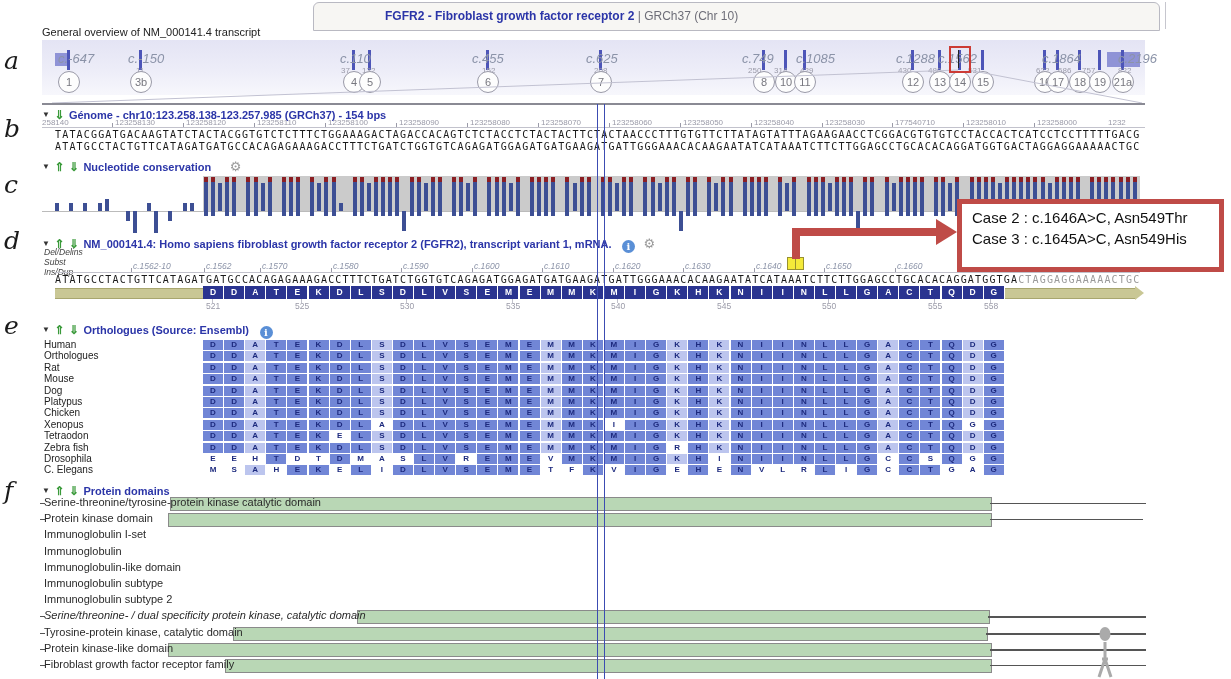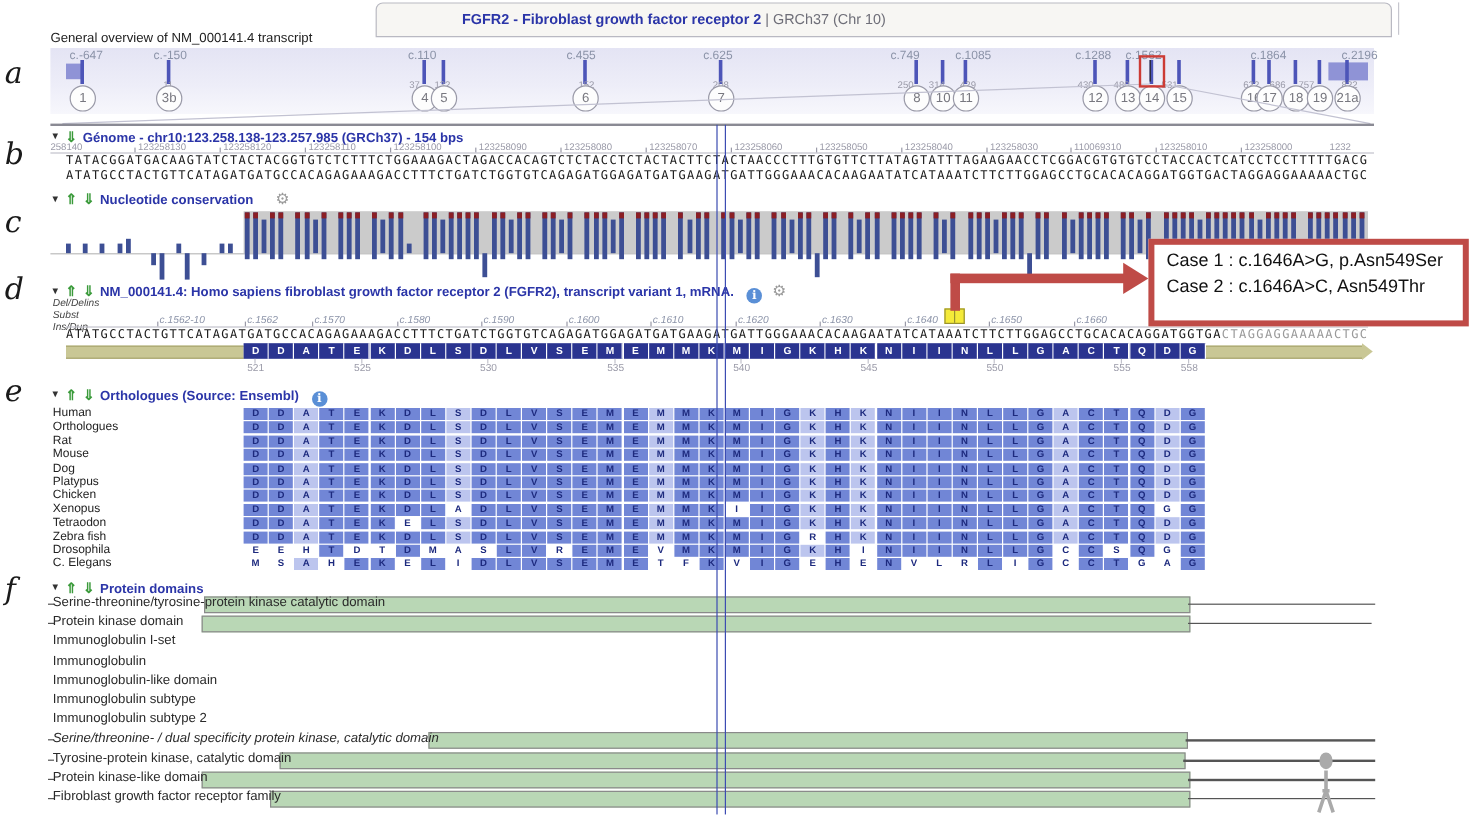--- a/index.html
+++ b/index.html
@@ -12,21 +12,21 @@
        border:1px solid #b9b9c2;border-radius:6px 6px 0 0;}
   .titletext{position:absolute;left:385px;top:9px;font-size:12px;white-space:nowrap;}
   .title-gene{color:#2b35a8;font-weight:bold;}
   .title-build{color:#6e6e78;}
   .ov-label{position:absolute;left:42px;top:26px;font-size:11px;color:#222;}
   
   .ov-bg{position:absolute;left:42px;top:40px;width:1103px;height:55px;
          background:linear-gradient(#e4e4f4,#ededf8 55%,#f7f7fc);}
   .utr-box{position:absolute;background:#8f93d6;}
   .exon-tick{position:absolute;width:3px;height:20px;top:50px;background:#4d55b8;}
-  .cdna-lab{position:absolute;top:41px;font-size:10px;color:#8b93a8;white-space:nowrap;}
+  .cdna-lab{position:absolute;top:51px;font-size:13px;font-style:italic;color:#8b93a8;white-space:nowrap;}
   .bnum{position:absolute;top:66px;font-size:8px;color:#9a9aa8;white-space:nowrap;}
   .exon-circle{position:absolute;top:71px;width:20px;height:20px;border:1px solid #9a9aa8;
         border-radius:50%;background:#fdfdfd;color:#77777f;font-size:11px;text-align:center;line-height:20px;}
   .red-bracket{position:absolute;left:949px;top:46px;width:18px;height:23px;border:2px solid #cc3b35;background:transparent;}
   
   .marginletter{position:absolute;left:4px;font-family:"DejaVu Serif",serif;font-style:italic;
         font-size:25px;color:#1a1a1a;}
   
   .trackhead{position:absolute;left:42px;height:15px;white-space:nowrap;}
   .tri{color:#333;font-size:8px;vertical-align:2px;}
@@ -190,21 +190,21 @@
       <div class="rul-lab" style="left: 541px; top: 118px;">123258070</div>
       <div class="rul-tick" style="left: 538px; top: 123px;"></div>
       <div class="rul-lab" style="left: 612px; top: 118px;">123258060</div>
       <div class="rul-tick" style="left: 609px; top: 123px;"></div>
       <div class="rul-lab" style="left: 683px; top: 118px;">123258050</div>
       <div class="rul-tick" style="left: 680px; top: 123px;"></div>
       <div class="rul-lab" style="left: 754px; top: 118px;">123258040</div>
       <div class="rul-tick" style="left: 751px; top: 123px;"></div>
       <div class="rul-lab" style="left: 825px; top: 118px;">123258030</div>
       <div class="rul-tick" style="left: 822px; top: 123px;"></div>
-      <div class="rul-lab" style="left: 895px; top: 118px;">110069310</div>
+      <div class="rul-lab" style="left: 895px; top: 118px;">177540710</div>
       <div class="rul-tick" style="left: 892px; top: 123px;"></div>
       <div class="rul-lab" style="left: 966px; top: 118px;">123258010</div>
       <div class="rul-tick" style="left: 963px; top: 123px;"></div>
       <div class="rul-lab" style="left: 1037px; top: 118px;">123258000</div>
       <div class="rul-tick" style="left: 1034px; top: 123px;"></div>
       <div class="rul-lab" style="left: 1108px; top: 118px;">1232</div>
     </div>
   <div class="seqrow" style="top:129px" id="seq-top">
       <span>T</span>
       <span>A</span>
@@ -901,22 +901,22 @@
       <div class="rul-tick" style="left: 934px; top: 299px; background: rgb(194, 194, 204);"></div>
       <div class="aa-num" style="left: 984px; top: 301px;">558</div>
       <div class="rul-tick" style="left: 990px; top: 299px; background: rgb(194, 194, 204);"></div>
     </div>
 
   <div class="marker"></div>
   <div class="arrow-v"></div>
   <div class="arrow-h"></div>
   <div class="arrow-head"></div>
   <div class="callout">
-    <div class="case-line">Case 1 : c.1646A&gt;G, p.Asn549Ser</div>
     <div class="case-line">Case 2 : c.1646A&gt;C, Asn549Thr</div>
+    <div class="case-line">Case 3 : c.1645A&gt;C, Asn549His</div>
   </div>
 
   <div class="trackhead" style="top:320px">
     <span class="tri">▼</span>
     <span class="garr">⇑</span>
     <span class="garr">⇓</span>
     <span class="ttl">Orthologues (Source: Ensembl)</span>
     <span class="info-ic" style="margin-left:6px">i</span>
   </div>
   <div id="ortho-layer">

